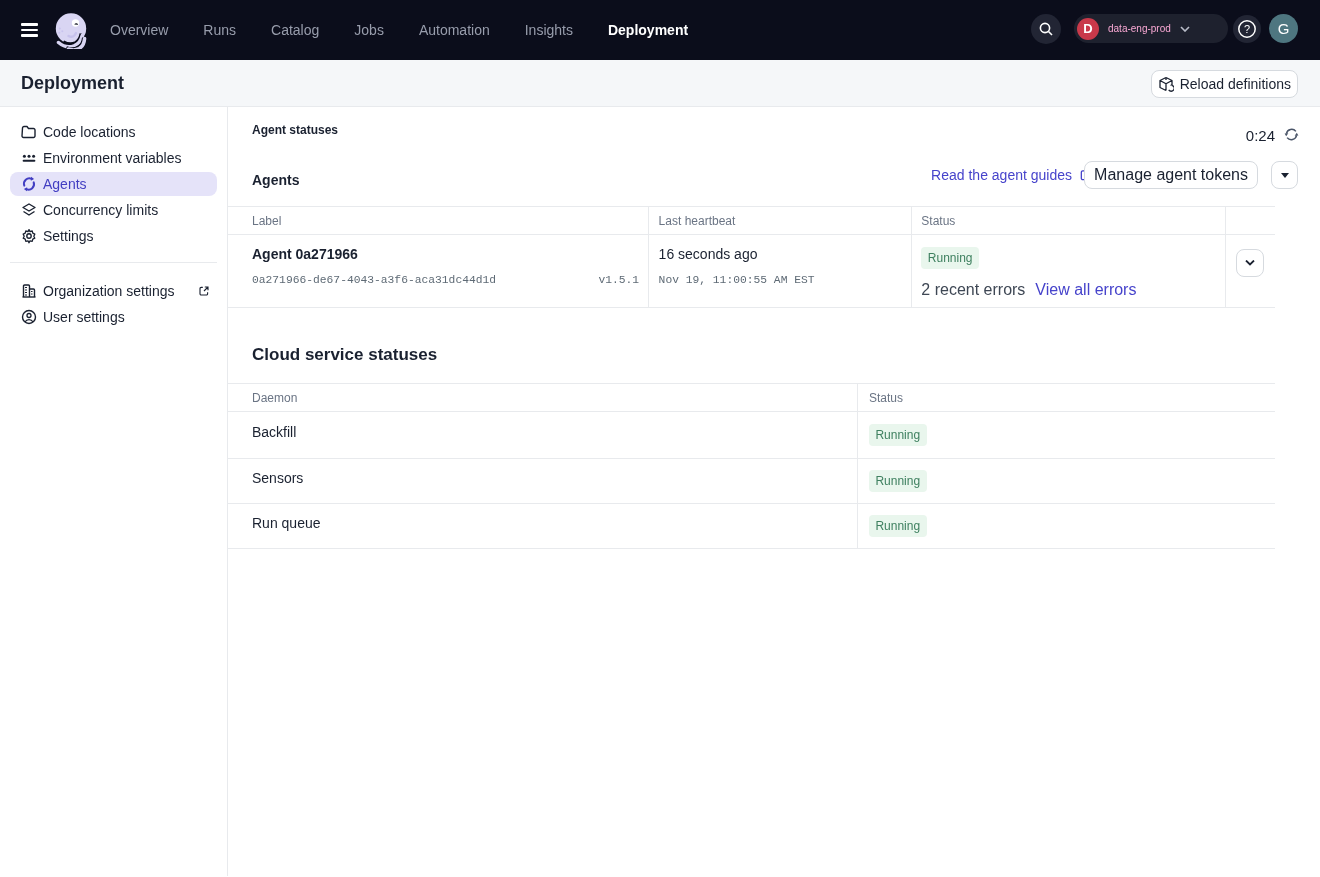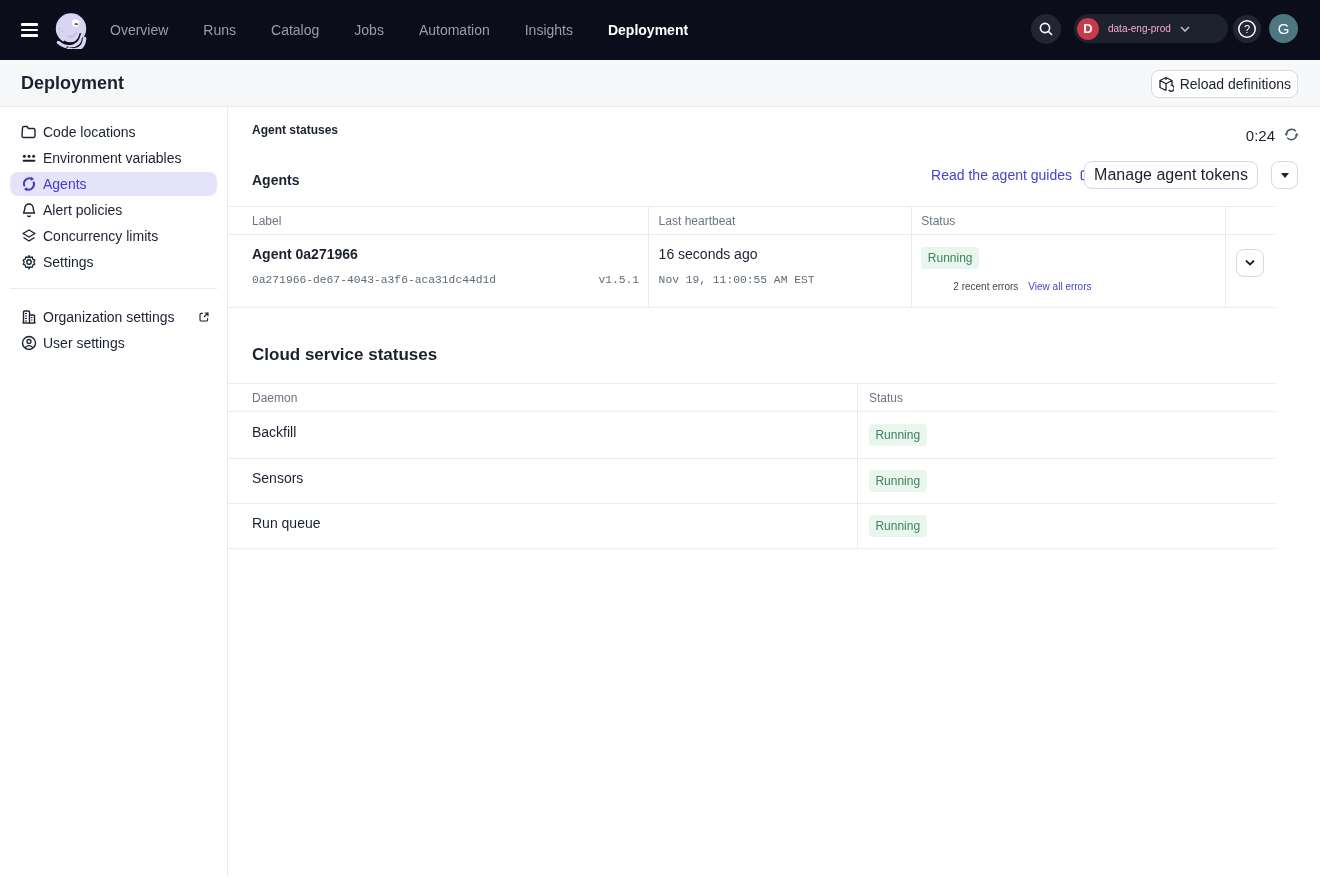--- a/index.html
+++ b/index.html
@@ -47,21 +47,21 @@
 .t1 th, .t2 th { font-weight:normal; font-size:12px; color:#6A7484; text-align:left; border-top:1px solid #E8EAED; border-bottom:1px solid #E8EAED; height:28px; padding:0 0 0 9.5px; }
 .t1 th:first-child, .t2 th:first-child, .t1 td:first-child, .t2 td:first-child { padding-left:24px; }
 .t1 td { border-bottom:1px solid #E8EAED; vertical-align:top; padding:0 0 0 9.5px; }
 .t1 th+th, .t1 td+td { border-left:1px solid #E8EAED; }
 .agentname { font-size:14px; font-weight:bold; color:#1A2130; margin-top:11px; }
 .mono { font-family:"Liberation Mono",monospace; font-size:11.3px; color:#5E6A75; }
 .idrow { display:flex; justify-content:space-between; margin-top:12px; padding-right:9px; }
 .hb1 { font-size:14px; color:#1A2130; margin-top:11px; }
 .hb2 { margin-top:12px; }
 .badge { display:inline-block; background:#E9F6ED; color:#3F8060; font-size:12px; border-radius:4px; height:22px; line-height:22px; padding:0 6.5px; }
-.errors { font-size:10px; margin-top:12px; color:#3E4754;margin-left:32px; }
+.errors { font-size:16px; margin-top:12px; color:#3E4754; }
 .errors a { color:#4643CB; text-decoration:none; margin-left:10px; }
 .chevbtn { width:28px; height:28px; border:1px solid #D6DADF; border-radius:8px; background:#fff; display:flex; align-items:center; justify-content:center; margin:14px auto 0 auto; }
 
 .cloudhead { position:absolute; left:24px; top:238px; font-size:17px; font-weight:bold; color:#1A2130; }
 .t2 { position:absolute; left:0; top:276px; width:1047px; }
 .t2 tr th:nth-child(2) { padding-left:11px; }
 .t2 td { border-bottom:1px solid #E8EAED; height:45px; padding:0 0 0 11px; font-size:14px; color:#1A2130; }
 .t2 td:first-child { padding-bottom:7px; }
 .t2 th+th, .t2 td+td { border-left:1px solid #E8EAED; }
 </style>
@@ -148,27 +148,20 @@
         <svg width="16" height="16" viewBox="0 0 16 16">
           <path d="M10.6 2.9 A 5.4 5.4 0 0 0 3.3 9.6" stroke="#423EC2" stroke-width="2" fill="none" stroke-linecap="round"></path>
           <path d="M5.4 13.1 A 5.4 5.4 0 0 0 12.7 6.4" stroke="#423EC2" stroke-width="2" fill="none" stroke-linecap="round"></path>
           <path d="M10.1 0.8 L13.1 3.0 L9.8 4.7 Z" fill="#423EC2"></path>
           <path d="M5.9 15.2 L2.9 13.0 L6.2 11.3 Z" fill="#423EC2"></path>
         </svg>
         <span>Agents</span>
       </div>
     <div class="sideitem">
         <svg width="16" height="16" viewBox="0 0 16 16">
-          <path d="M8 2 a4.2 4.2 0 0 1 4.2 4.2 c0 3 1.3 4 1.3 4.8 h-11 c0-.8 1.3-1.8 1.3-4.8 A4.2 4.2 0 0 1 8 2z" stroke="#1A2130" stroke-width="1.4" fill="none" stroke-linejoin="round"></path>
-          <path d="M6.5 13.5 a1.6 1.6 0 0 0 3 0" stroke="#1A2130" stroke-width="1.4" fill="none"></path>
-        </svg>
-        <span>Alert policies</span>
-      </div>
-    <div class="sideitem">
-        <svg width="16" height="16" viewBox="0 0 16 16">
           <path d="M8 2 L14 5.5 L8 9 L2 5.5 Z" stroke="#1A2130" stroke-width="1.4" fill="none" stroke-linejoin="round"></path>
           <path d="M2.5 9.5 L8 13 L13.5 9.5" stroke="#1A2130" stroke-width="1.4" fill="none" stroke-linejoin="round"></path>
         </svg>
         <span>Concurrency limits</span>
       </div>
     <div class="sideitem">
         <svg width="16" height="16" viewBox="0 0 16 16">
           <circle cx="8" cy="8" r="2.2" stroke="#1A2130" stroke-width="1.4" fill="none"></circle>
           <path d="M8 1.6 l1 2 2.2-.6 .6 2.2 2 1 -1 2 1 2 -2 1 -.6 2.2 -2.2-.6 -1 2 -1-2 -2.2.6 -.6-2.2 -2-1 1-2 -1-2 2-1 .6-2.2 2.2.6z" stroke="#1A2130" stroke-width="1.3" fill="none" stroke-linejoin="round"></path>
         </svg>

